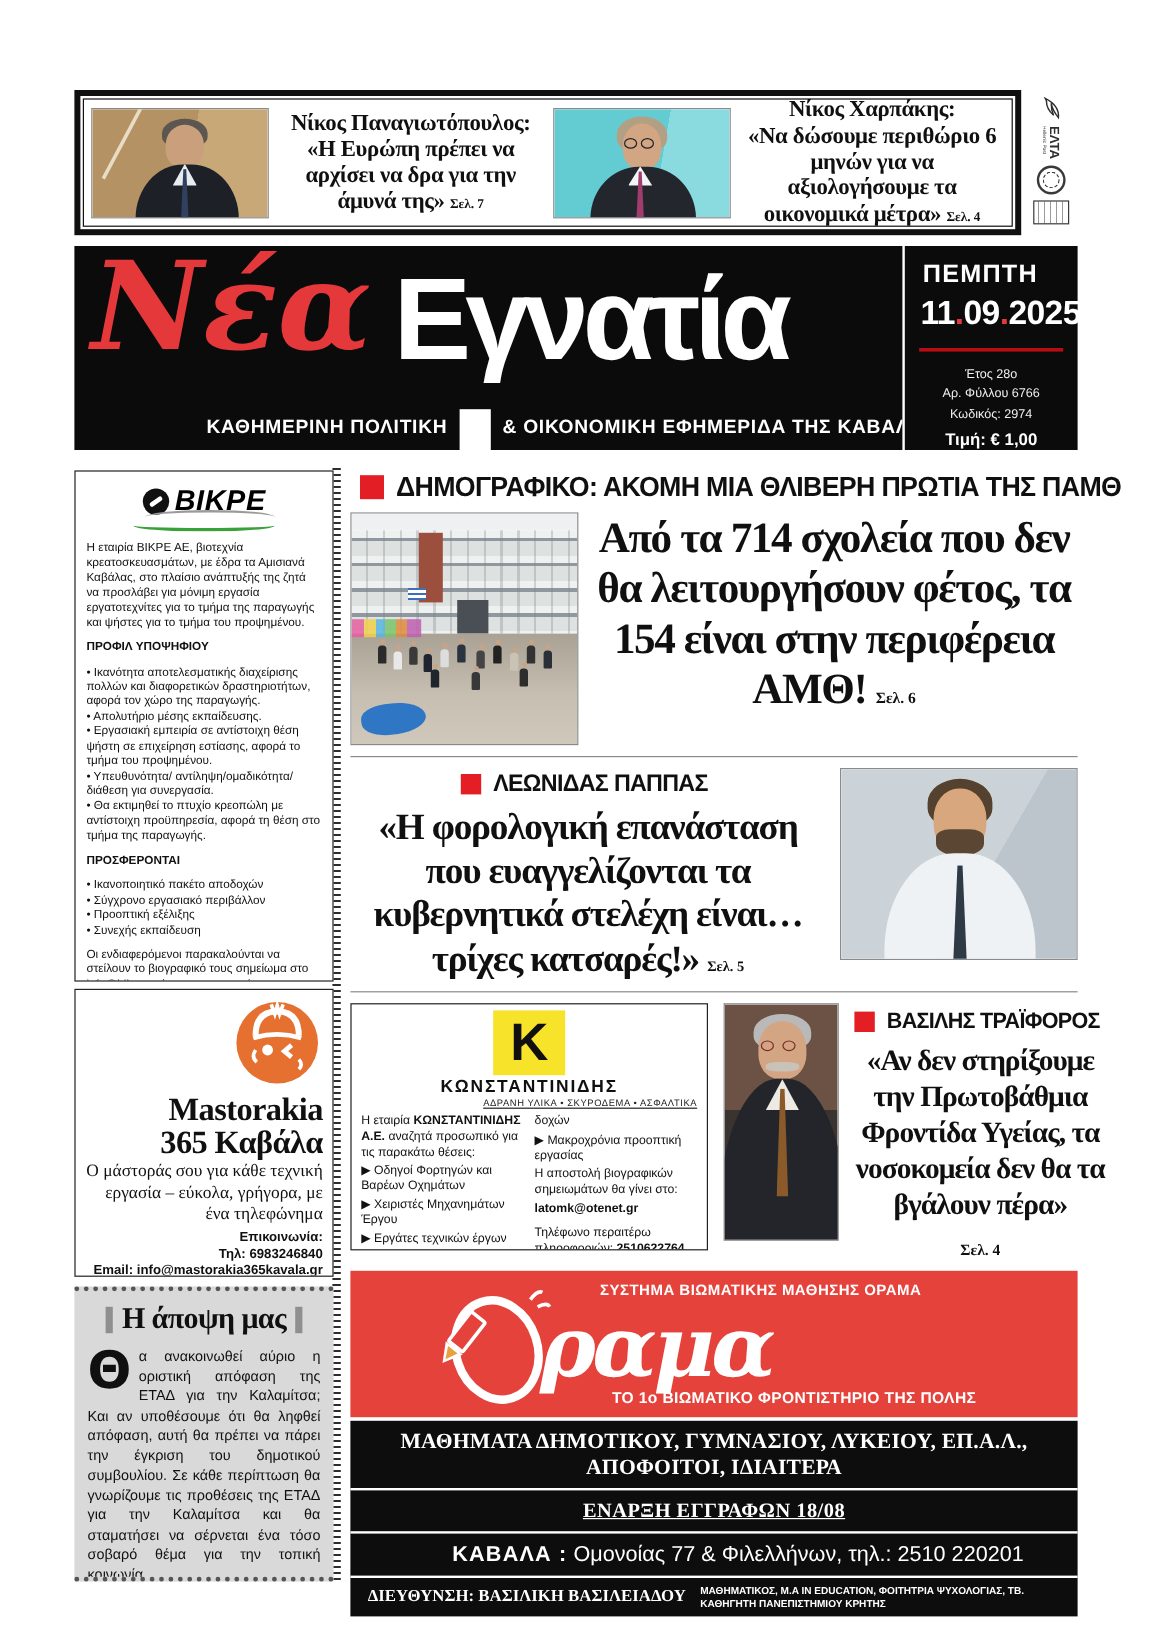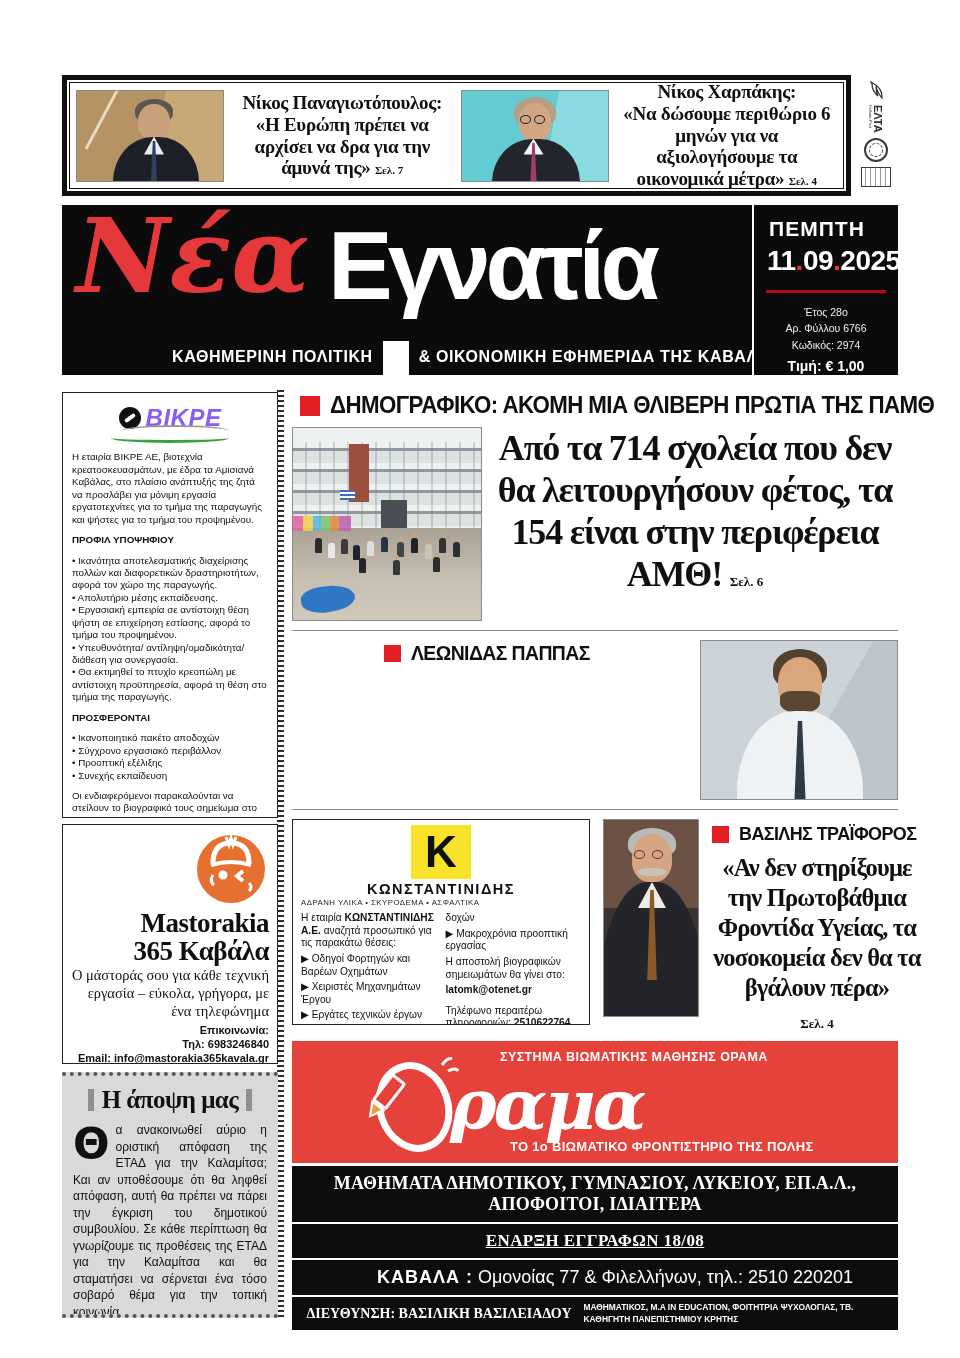--- a/index.html
+++ b/index.html
@@ -49,21 +49,21 @@
 
   
   .sidebar{position:absolute;left:62px;top:392px;width:216px;}
   .sbox{border:1px solid #222;background:#fff;}
   .bikre{height:426px;padding:8px 9px;font-size:9.8px;line-height:1.27;overflow:hidden;}
   .bikre p{margin:0 0 8px;}
   .bikre .tight{margin:0;}
   .bikre-logo{display:flex;align-items:center;justify-content:center;gap:5px;margin:2px 0 0;}
   .bikre-circle{width:22px;height:22px;background:#111;border-radius:50%;position:relative;flex:none;}
   .bikre-circle::after{content:"";position:absolute;left:5px;top:9px;width:12px;height:4px;background:#fff;border-radius:2px;transform:rotate(-35deg);}
-  .bikre-name{color:#8b5cf6;font-weight:bold;font-style:italic;font-size:24px;letter-spacing:0.5px;}
+  .bikre-name{color:#000000;font-weight:bold;font-style:italic;font-size:24px;letter-spacing:0.5px;}
   .bikre-swoosh{width:118px;height:10px;margin:0 auto 8px;border-bottom:3px solid #3aa13a;border-radius:50%;position:relative;}
   .bikre-swoosh::before{content:"";position:absolute;left:10px;top:-8px;width:108px;height:10px;border-top:2px solid #9a9a9a;border-radius:50%;}
   .sec-title{font-weight:bold;margin:0 0 2px;}
 
   .mastorakia{margin-top:6px;height:240px;padding:4px 8px 6px;text-align:right;overflow:hidden;}
   .mast-title{font-family:"Liberation Serif",serif;font-weight:bold;font-size:27px;line-height:1.05;letter-spacing:-0.5px;}
   .mast-tag{font-family:"Liberation Serif",serif;font-size:14.5px;line-height:1.25;margin-top:0;}
   .mast-contact{font-weight:bold;font-size:11px;line-height:1.25;margin-top:4px;}
   .mast-contact div{white-space:nowrap;}
 
@@ -91,21 +91,21 @@
 
   .pappas-row{display:flex;gap:12px;align-items:flex-start;}
   .pappas-text{flex:1;text-align:center;padding-top:2px;}
   .pappas-headline{font-family:"Liberation Serif",serif;font-weight:bold;font-size:31px;line-height:1.18;letter-spacing:-1px;margin-top:6px;}
   .pappas-headline .page-ref{font-size:12px;}
 
   .ads-row{display:flex;gap:13px;margin-top:4px;align-items:flex-start;}
   .konst{width:298px;height:206px;border:1px solid #222;padding:5px 8px;flex:none;overflow:hidden;}
   .k-logo{width:60px;height:54px;background:var(--kyellow);margin:0 auto;display:flex;align-items:center;justify-content:center;font-weight:bold;font-size:44px;line-height:1;}
   .k-name{text-align:center;font-weight:bold;font-size:14.5px;letter-spacing:1.5px;margin-top:2px;}
-  .k-sub{text-align:left;font-size:7.8px;letter-spacing:0.5px;margin:1px 0 5px;color:#222;}
+  .k-sub{text-align:right;font-size:7.8px;letter-spacing:0.5px;margin:1px 0 5px;color:#222;text-decoration:underline;}
   .k-cols{display:flex;gap:9px;font-size:10.2px;line-height:1.24;text-align:left;}
   .k-col{flex:1;}
   .k-col p{margin:0 0 3px;}
   .bold{font-weight:bold;}
 
   .traiforos-text{flex:1;text-align:center;padding-top:4px;}
   .traiforos-headline{font-family:"Liberation Serif",serif;font-weight:bold;font-size:24.5px;line-height:1.22;letter-spacing:-0.8px;margin-top:8px;}
   .traiforos-page{margin-top:14px;font-family:"Liberation Serif",serif;font-weight:bold;font-size:13px;}
 
   
@@ -317,20 +317,24 @@
     </div>
 
     <hr class="rule">
 
     <div class="pappas-row">
       <div class="pappas-text">
         <div class="kicker small center">
           <span class="sq"></span>
           <span class="ktxt">ΛΕΩΝΙΔΑΣ ΠΑΠΠΑΣ</span>
         </div>
+        <div class="pappas-headline">
+          <span>«Η φορολογική επανάσταση που ευαγγελίζονται τα κυβερνητικά στελέχη είναι… τρίχες κατσαρές!»</span>
+          <span class="page-ref">Σελ. 5</span>
+        </div>
       </div>
       <div class="photo" style="width:198px;height:160px;">
         <div class="abs" style="inset:0;background:linear-gradient(120deg,#ccd3d8 0 60%,#bcc5cc 60% 100%);"></div>
         <div class="p-hair" style="left:72px;top:8px;width:54px;height:40px;background:#55422e;"></div>
         <div class="p-head" style="left:77px;top:16px;width:44px;height:52px;background:#d9a77e;"></div>
         <div class="abs" style="left:79px;top:50px;width:40px;height:22px;background:#5a4632;border-radius:30% 30% 45% 45%;"></div>
         <div class="p-torso" style="left:36px;top:70px;width:126px;height:90px;background:#eef2f5;"></div>
         <div class="p-tie" style="left:92px;top:80px;width:14px;height:80px;background:#2e3a46;"></div>
       </div>
     </div>

